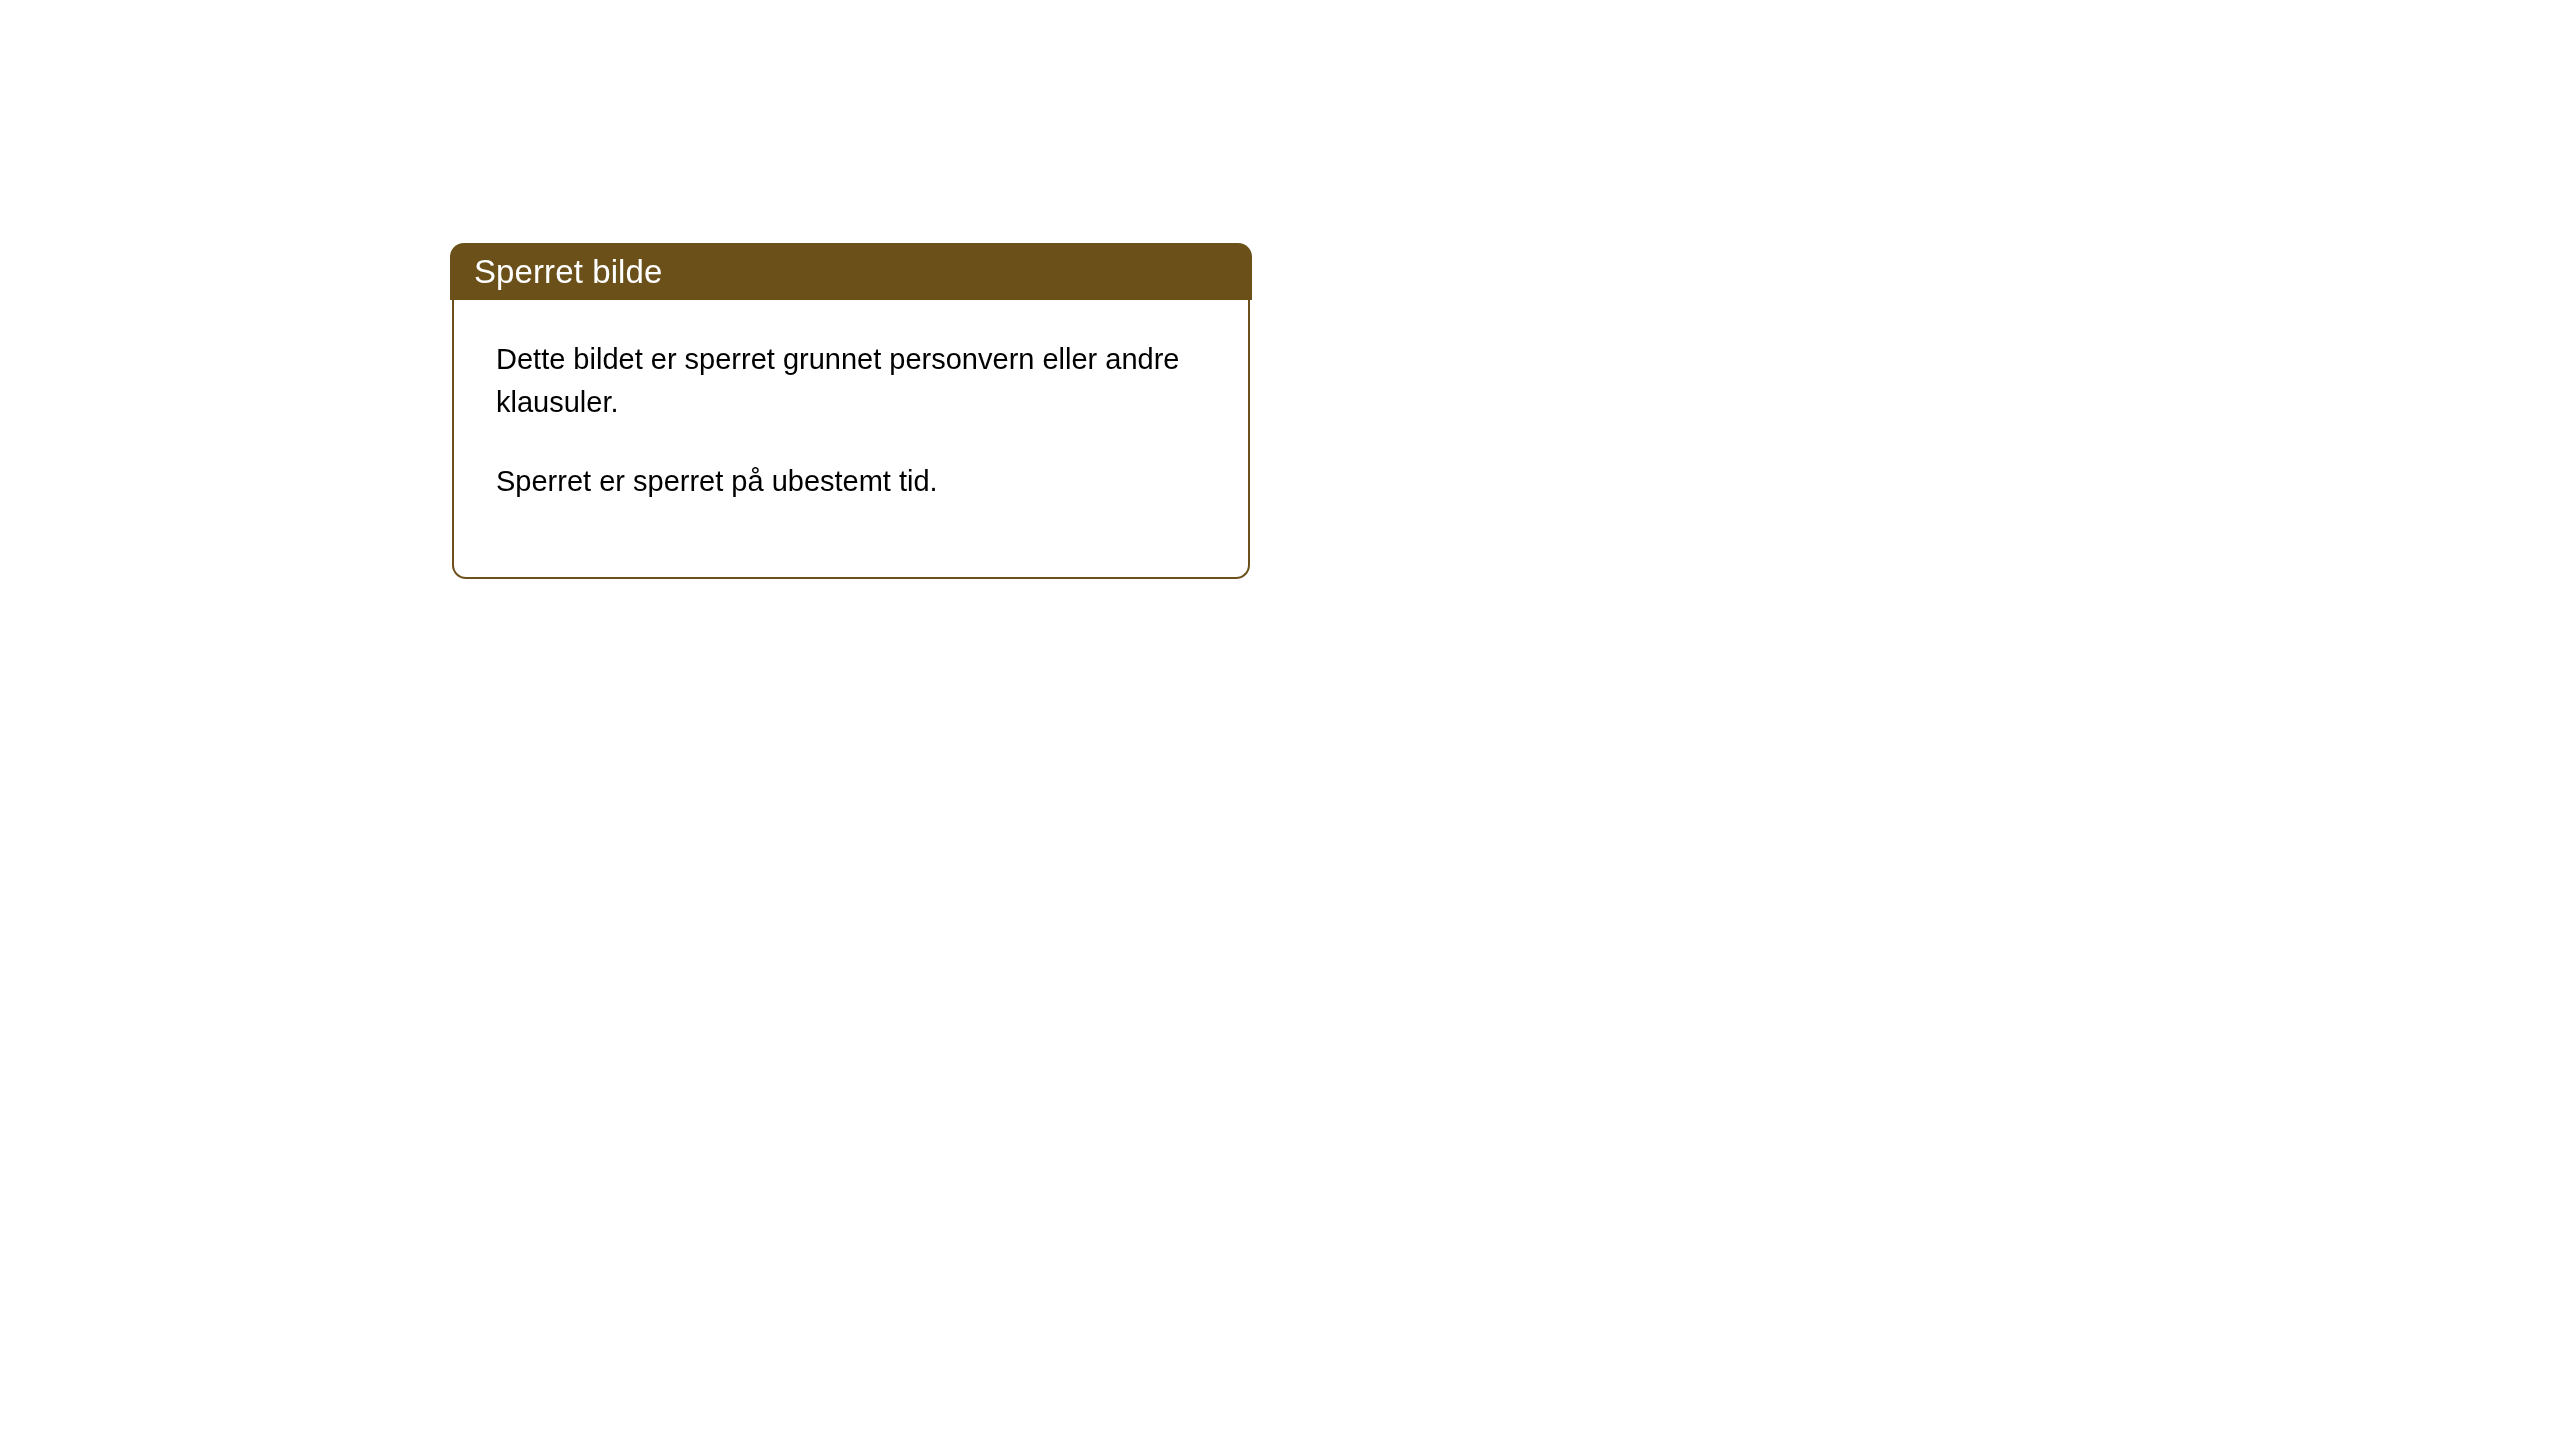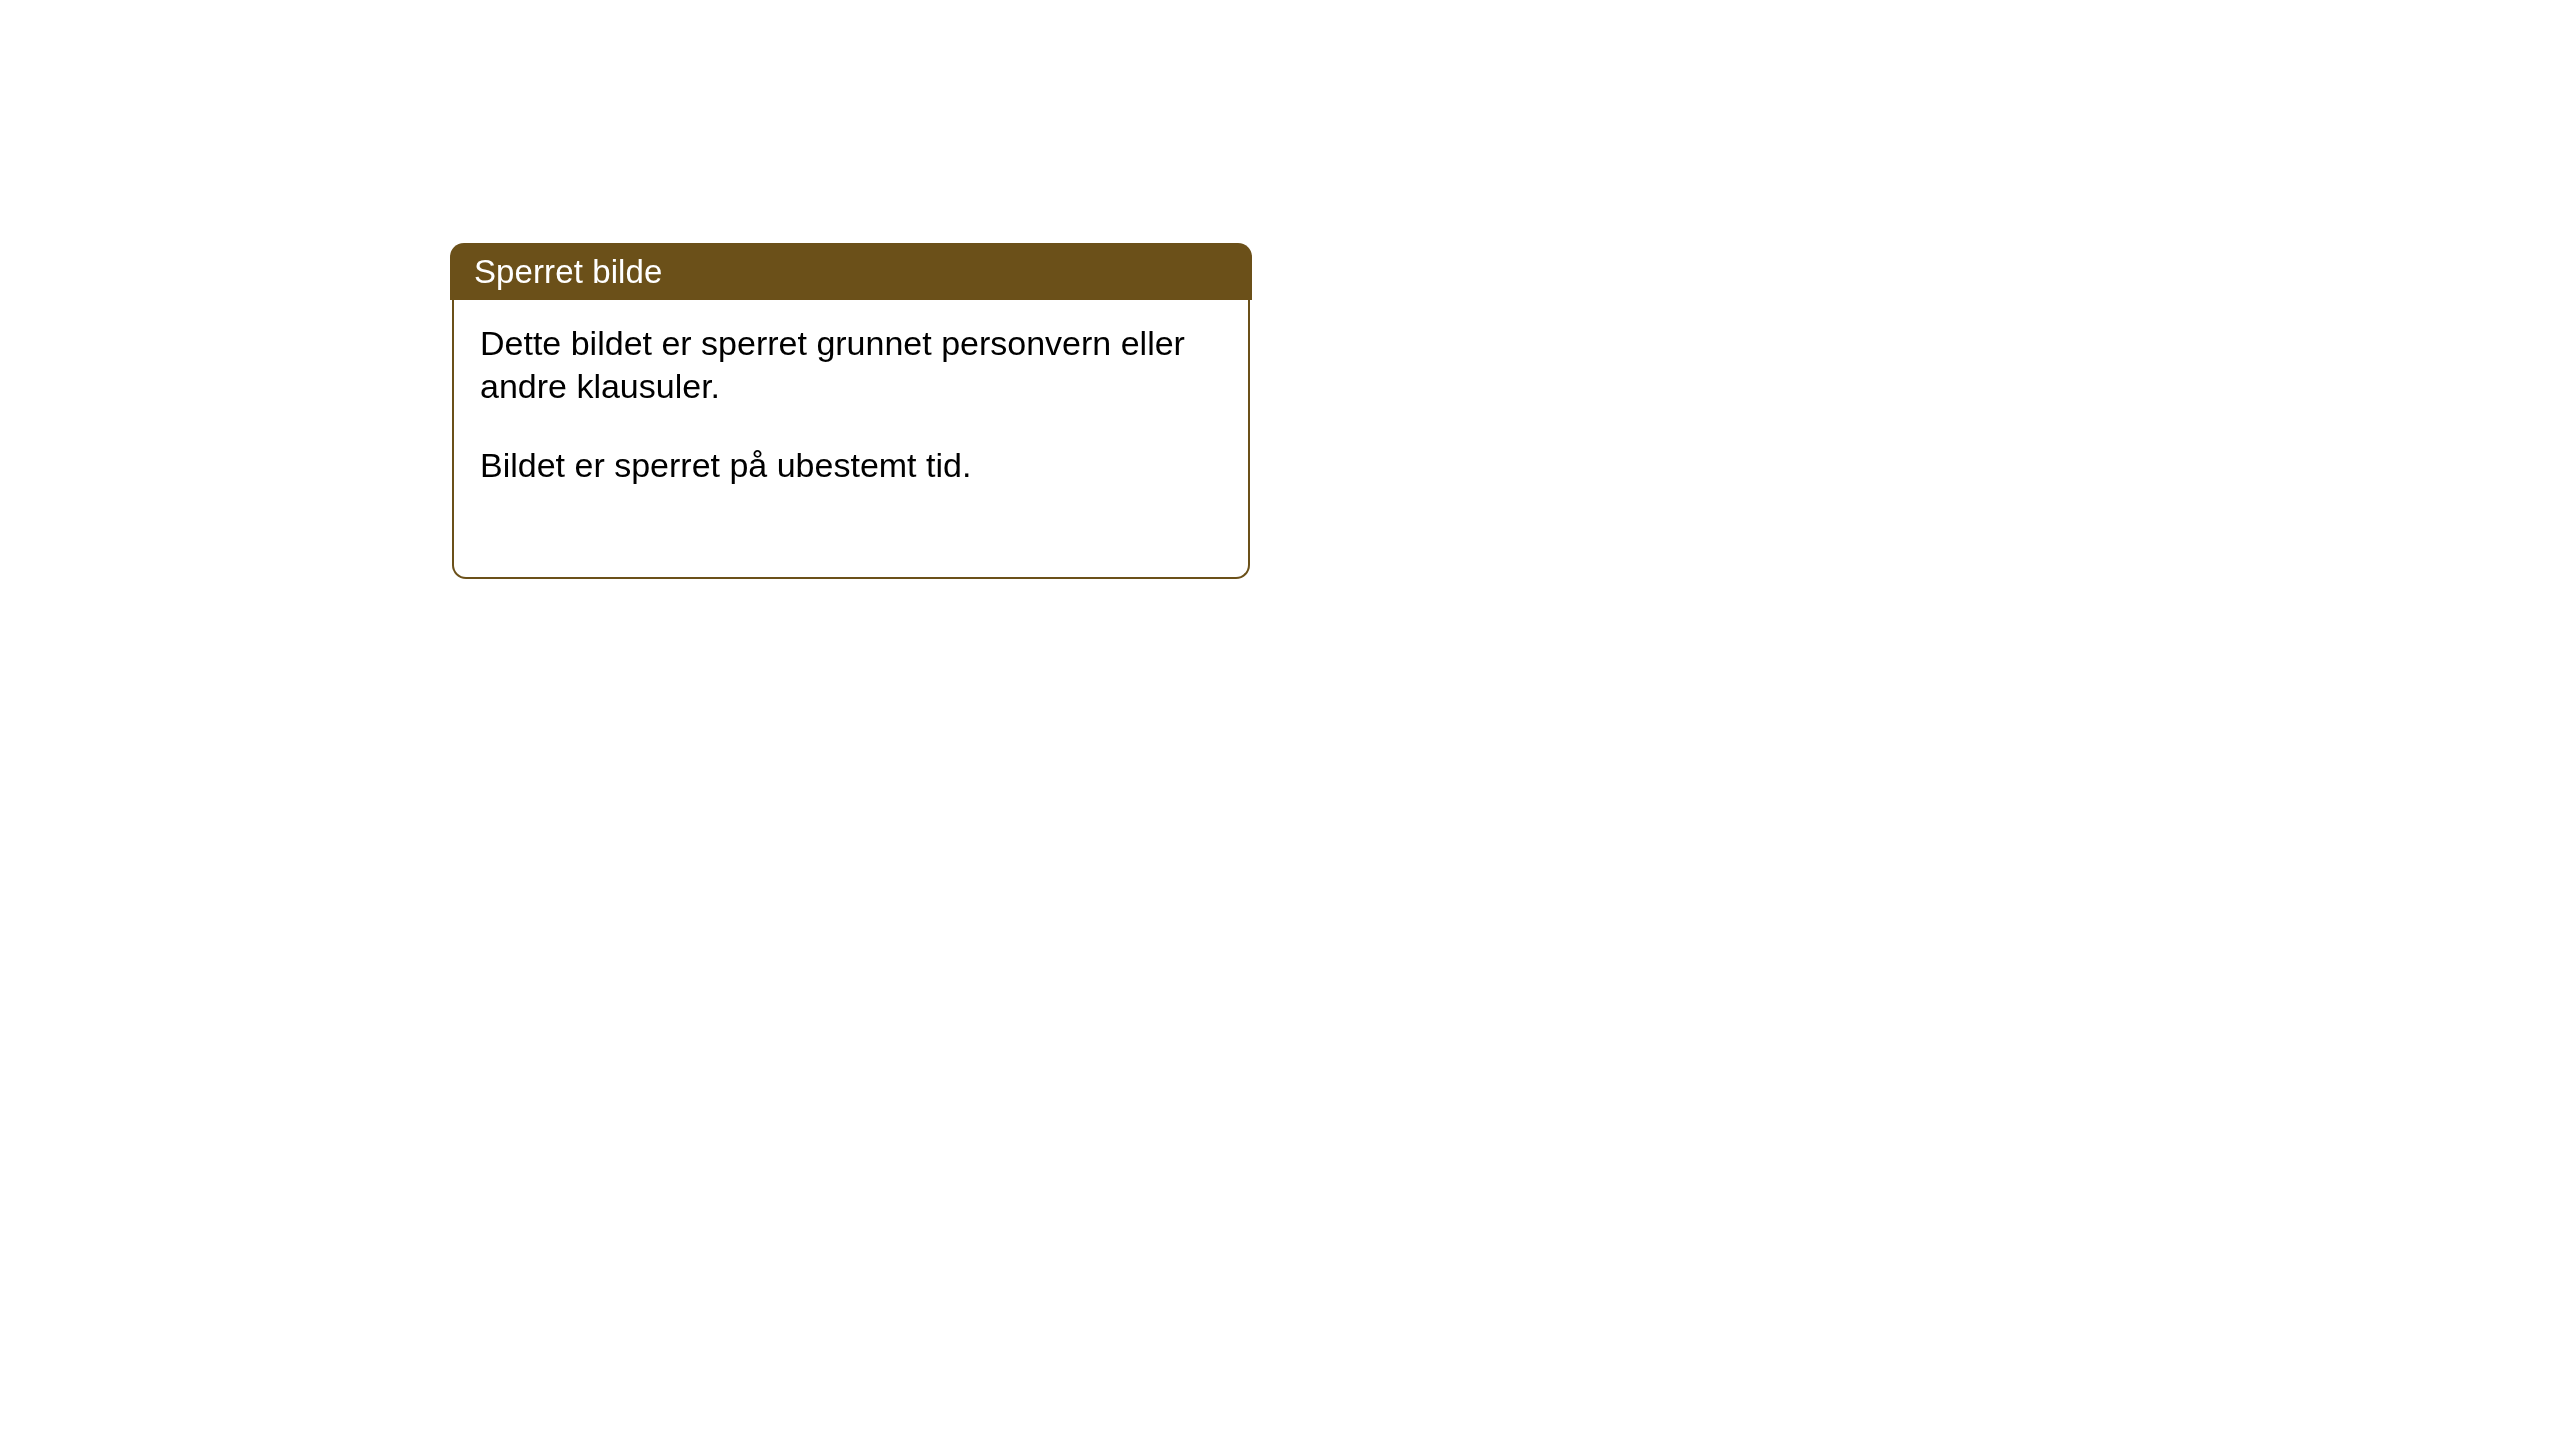--- a/index.html
+++ b/index.html
@@ -77,39 +77,39 @@
     background: #ffffff;
     border: 2px solid #6b5019;
     border-top: none;
     border-bottom-left-radius: 14px;
     border-bottom-right-radius: 14px;
     padding: 22px 26px 0 26px;
   }
 
   .body-paragraph {
     color: #000000;
-    font-size: 34px;
+    font-size: 29px;
     line-height: 43px;
-    margin: 0;
+    margin: 16px;
     white-space: pre-line;
   }
 
   .body-paragraph.second {
     margin-top: 36px;
   }
 </style>
 </head>
 <body>
 
 <div id="stage">
 
   <div class="notice-card card-no">
     <div class="card-header">
       <span class="card-header-title">Sperret bilde</span>
     </div>
     <div class="card-body">
       <p class="body-paragraph">Dette bildet er sperret grunnet personvern eller andre klausuler.</p>
-      <p class="body-paragraph second">Bildet er sperret på ubestemt tid.</p>
+      <p class="body-paragraph second">Sperret er sperret på ubestemt tid.</p>
     </div>
   </div>
 
 
 </div>
 
 </body></html>

